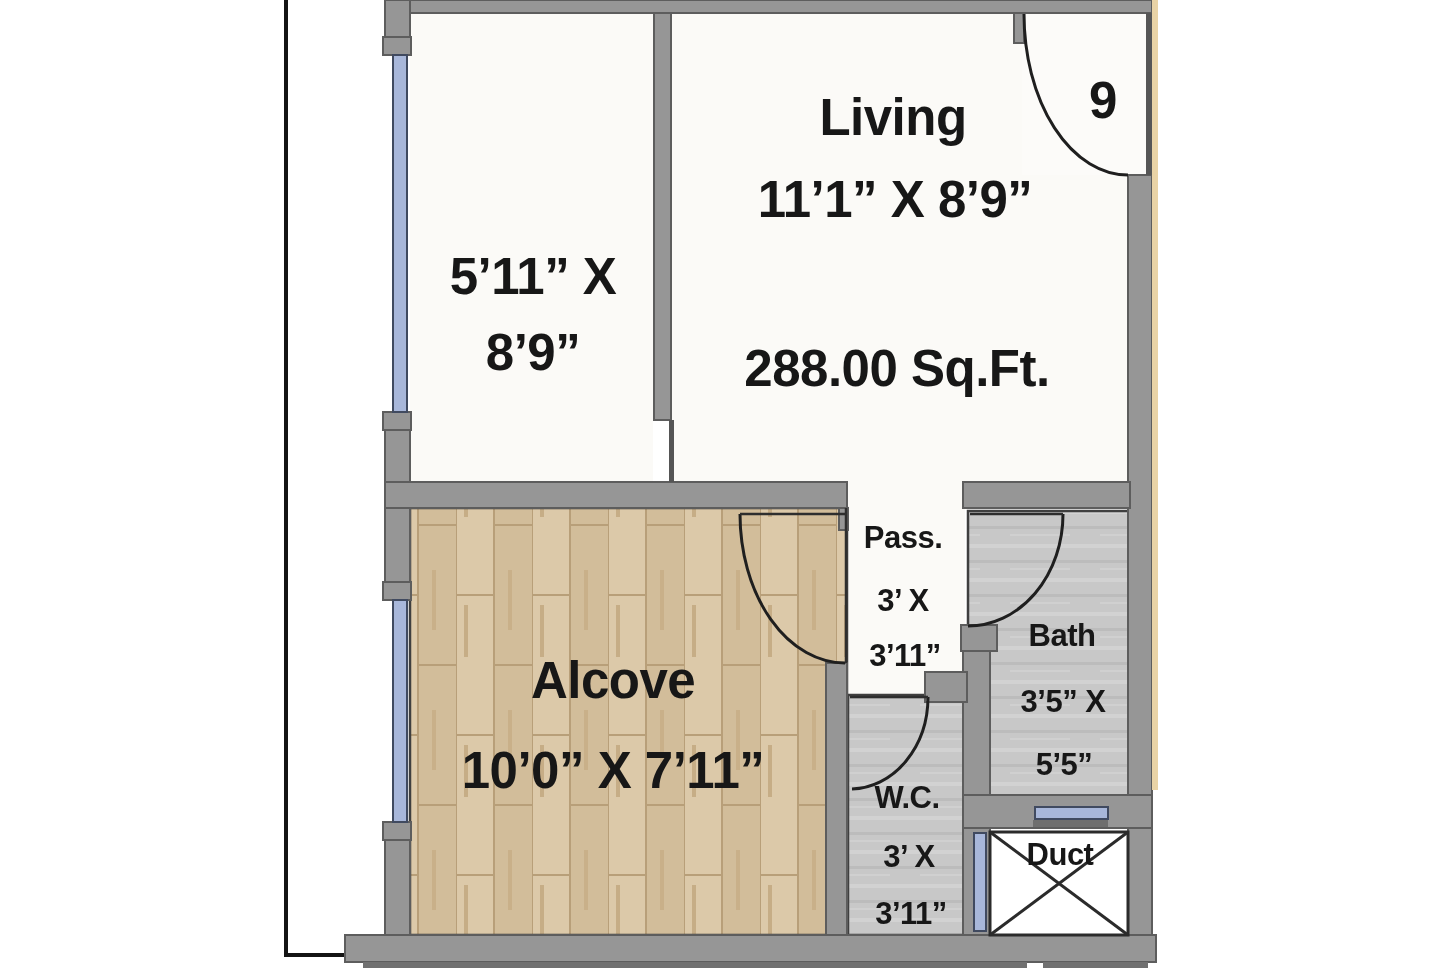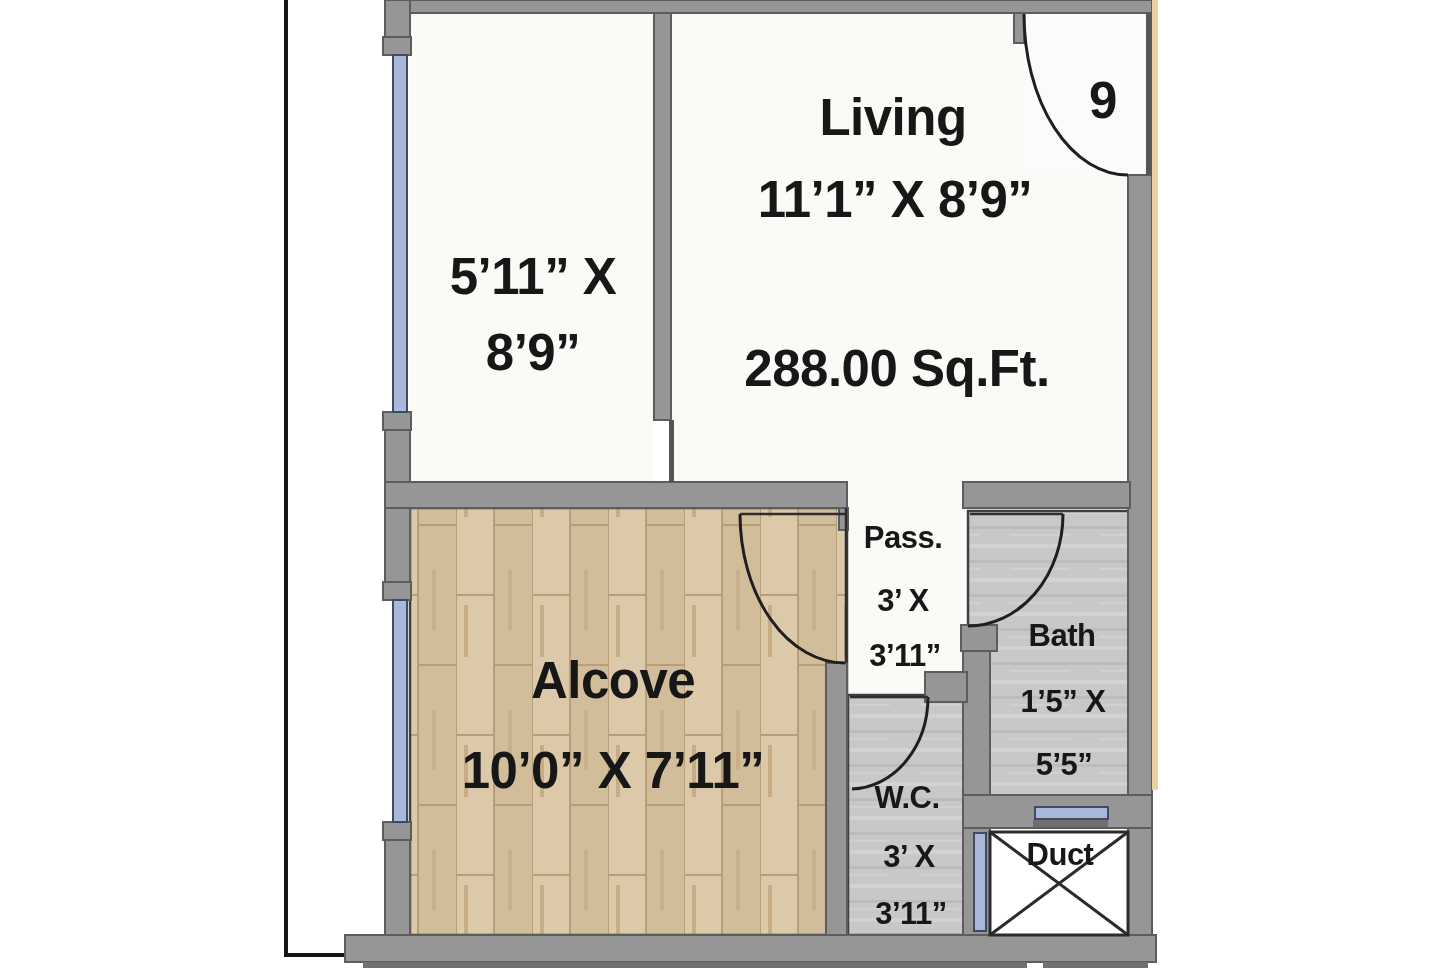--- a/index.html
+++ b/index.html
@@ -128,21 +128,21 @@
   <div class="lbl s43" style="left:1103px;top:100px;">9</div>
 
   <div class="lbl s43" style="left:613px;top:680px;">Alcove</div>
   <div class="lbl s43" style="left:613px;top:758px;margin-top:12px;">10’0” X 7’11”</div>
 
   <div class="lbl s41" style="left:903px;top:537px;">Pass.</div>
   <div class="lbl s41" style="left:903px;top:600px;">3’ X</div>
   <div class="lbl s41" style="left:905px;top:655px;">3’11”</div>
 
   <div class="lbl s41" style="left:1062px;top:635px;text-align:center;">Bath</div>
-  <div class="lbl s41" style="left:1063px;top:701px;">1’5” X</div>
+  <div class="lbl s41" style="left:1063px;top:701px;">3’5” X</div>
   <div class="lbl s41" style="left:1064px;top:764px;">5’5”</div>
 
   <div class="lbl s41" style="left:907px;top:797px;">W.C.</div>
   <div class="lbl s41" style="left:909px;top:856px;">3’ X</div>
   <div class="lbl s41" style="left:911px;top:913px;">3’11”</div>
 
   <div class="lbl s41" style="left:1060px;top:854px;">Duct</div>
 </div>
 
 </body></html>

